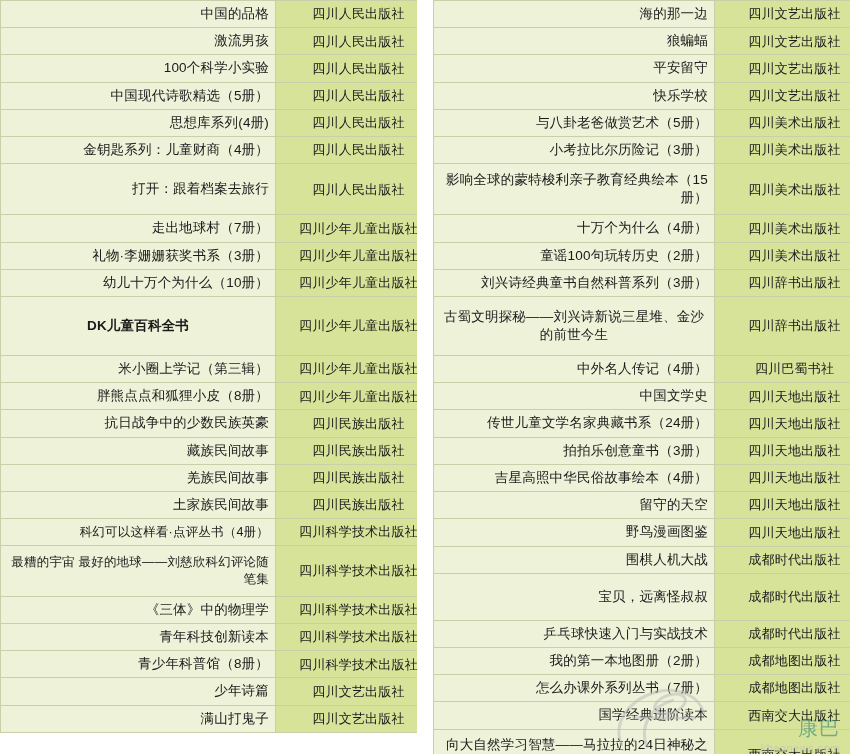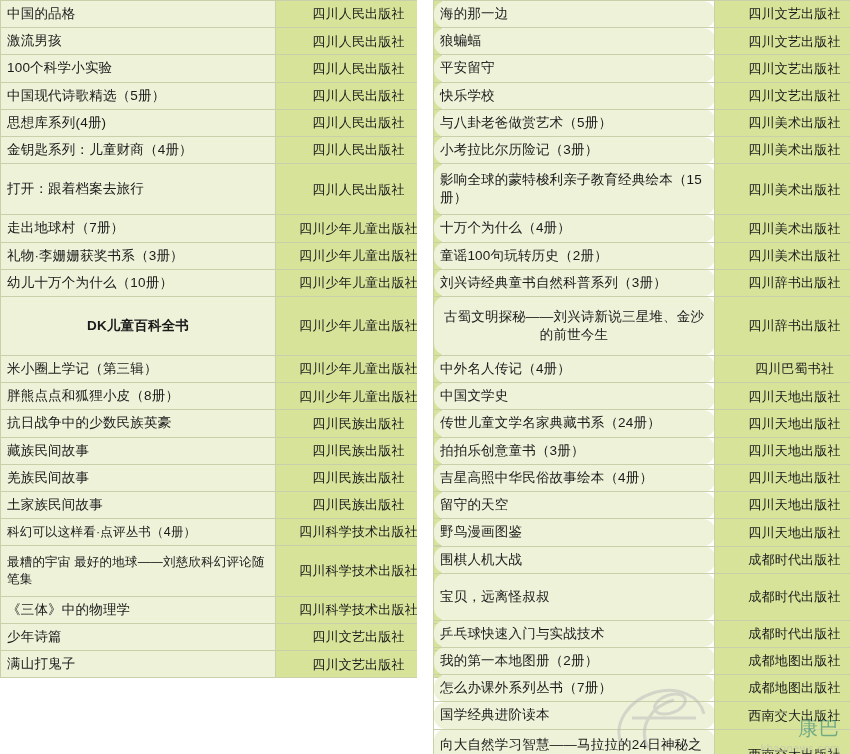--- a/index.html
+++ b/index.html
@@ -37,32 +37,32 @@
   table.book-table td {
     border: 1px solid #c9cfa8;
     padding: 4px 6px;
     vertical-align: middle;
     line-height: 1.35;
     color: #1a1a1a;
     letter-spacing: 0.2px;
   }
   td.title {
     background: #eef2d8;
-    text-align: left;
+    text-align: right;
     padding-left: 8px;
   }
   td.pub {
     background: #d8e39a;
     text-align: center;
     white-space: nowrap;
     font-size: 13px;
   }
   .col-left td.title { width: 262px; }
   .col-left td.pub   { width: 153px; }
-  .col-right td.title { width: 268px; border-radius: 12px; }
+  .col-right td.title { width: 268px; }
   .col-right td.pub   { width: 147px; }
 
   td.title.center {
     text-align: center;
     padding-left: 6px;
   }
   td.title.small { font-size: 12.5px; margin-left: 11px; }
   td.title.bold { font-weight: bold; }
   .tworow { line-height: 1.45; }
 
@@ -179,20 +179,28 @@
         <tr>
           <td class="title small">科幻可以这样看·点评丛书（4册）</td>
           <td class="pub">四川科学技术出版社</td>
         </tr>
         <tr>
           <td class="title small tworow" style="height:42px">最糟的宇宙 最好的地球——刘慈欣科幻评论随笔集</td>
           <td class="pub">四川科学技术出版社</td>
         </tr>
         <tr>
           <td class="title">《三体》中的物理学</td>
+          <td class="pub">四川科学技术出版社</td>
+        </tr>
+        <tr>
+          <td class="title">青年科技创新读本</td>
+          <td class="pub">四川科学技术出版社</td>
+        </tr>
+        <tr>
+          <td class="title">青少年科普馆（8册）</td>
           <td class="pub">四川科学技术出版社</td>
         </tr>
         <tr>
           <td class="title">少年诗篇</td>
           <td class="pub">四川文艺出版社</td>
         </tr>
         <tr>
           <td class="title">满山打鬼子</td>
           <td class="pub">四川文艺出版社</td>
         </tr>

